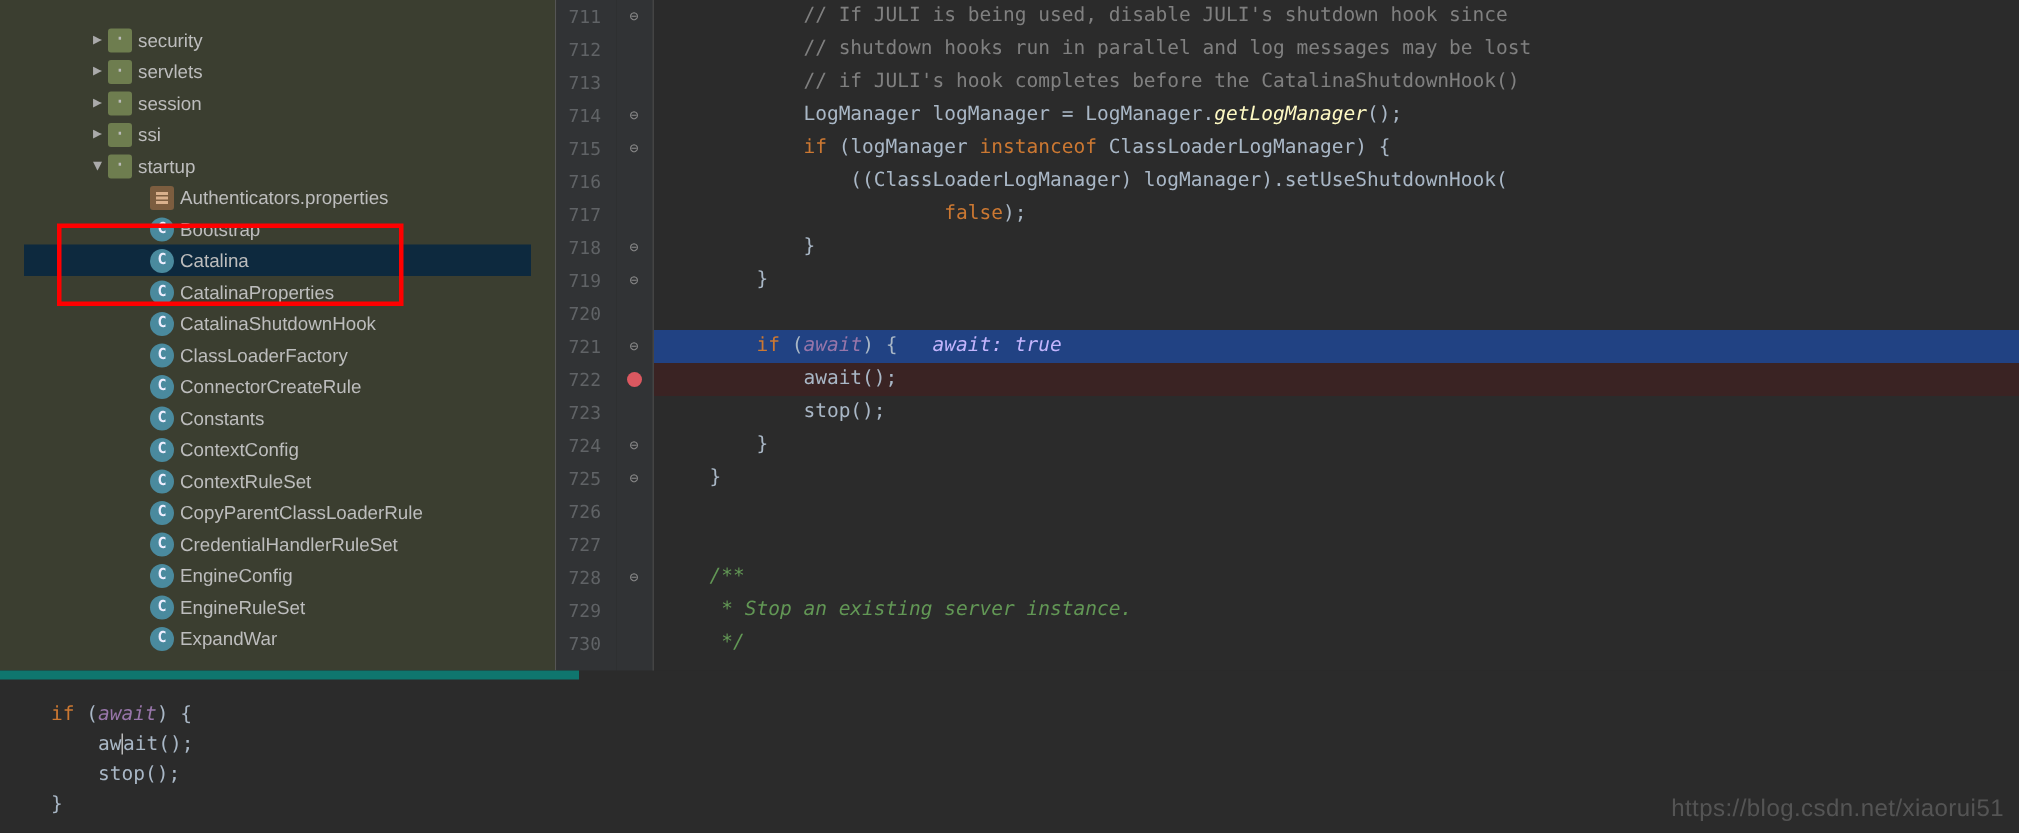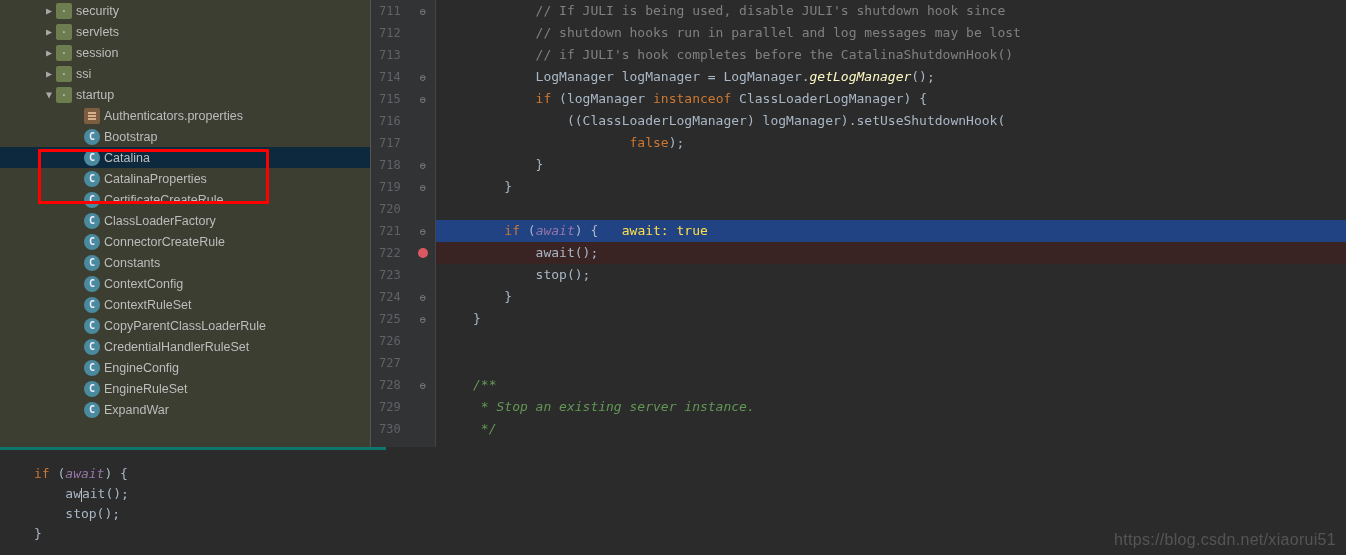--- a/index.html
+++ b/index.html
@@ -1,19 +1,19 @@
 <!DOCTYPE html>
 <html><head>
 <meta charset="utf-8">
 <style>
   html,body{margin:0;padding:0;height:100%;background:#2b2b2b;color:#a9b7c6;font-family:Consolas,Menlo,monospace;font-size:13px;overflow:hidden}
   .app{display:flex;flex-direction:column;width:1346px;height:555px;position:relative}
   .top{display:flex;height:447px}
   .sidebar{width:370px;background:#3b3e30;overflow:hidden;border-right:1px solid #555}
-  .tree{padding:0;margin:0;list-style:none}
+  .tree{padding:0;margin:16px;list-style:none}
   .tree-row{display:flex;align-items:center;height:21px;padding-left:0;cursor:pointer;white-space:nowrap}
   .tree-row.selected{background:#0d293e}
   .indent{display:inline-block;flex-shrink:0}
   .arrow{width:14px;display:inline-block;text-align:center;color:#aaa;font-size:10px}
   .arrow.expanded::before{content:"▼"}
   .arrow.collapsed::before{content:"▶"}
   .arrow.none{visibility:hidden}
   .ficon{width:16px;height:16px;display:inline-flex;align-items:center;justify-content:center;margin-right:4px;flex-shrink:0}
   .ficon.pkg{background:#6e7d4f;border-radius:2px}
   .ficon.pkg::before{content:"·";color:#bbb}
@@ -34,22 +34,22 @@
   .code{flex:1;position:relative;overflow:hidden}
   .codeline{height:22px;line-height:22px;white-space:pre;padding-left:6px}
   .codeline.hl{background:#214283}
   .codeline.bpline{background:#3a2323}
   .kw{color:#cc7832}
   .com{color:#808080}
   .com-doc{color:#629755;font-style:italic}
   .type{color:#a9b7c6}
   .call{color:#fef9c3}
   .field{color:#9876aa;font-style:italic}
-  .param-hint{color:#fde047;}
-  .bottom{height:108px;background:#2b2b2b;border-top:3px solid #0f766e;position:relative;padding:14px 28px;box-sizing:border-box;width:386px}
+  .param-hint{color:#c4b5fd;font-style:italic}
+  .bottom{height:108px;background:#2b2b2b;border-top:6px solid #0f766e;position:relative;padding:14px 28px;box-sizing:border-box;width:386px}
   .bottom .codeline{height:20px;line-height:20px}
   .cursor{display:inline-block;width:0;border-right:1px solid #bbb;height:14px;vertical-align:middle}
   .watermark{position:absolute;right:10px;bottom:6px;color:#777;font-size:16px;font-family:Liberation Sans, sans-serif;opacity:.55;letter-spacing:.3px}
 </style>
 </head>
 <body>
 
 <div class="app">
   <div class="top">
     <div class="sidebar">
@@ -105,21 +105,21 @@
           <li class="tree-row">
             <span class="indent" style="width: 70px;"></span>
             <span class="arrow none"></span>
             <span class="ficon cls"></span>
             <span class="label">CatalinaProperties</span>
           </li>
           <li class="tree-row">
             <span class="indent" style="width: 70px;"></span>
             <span class="arrow none"></span>
             <span class="ficon cls"></span>
-            <span class="label">CertificateCreateRule</span>
+            <span class="label">CatalinaShutdownHook</span>
           </li>
           <li class="tree-row">
             <span class="indent" style="width: 70px;"></span>
             <span class="arrow none"></span>
             <span class="ficon cls"></span>
             <span class="label">ClassLoaderFactory</span>
           </li>
           <li class="tree-row">
             <span class="indent" style="width: 70px;"></span>
             <span class="arrow none"></span>

